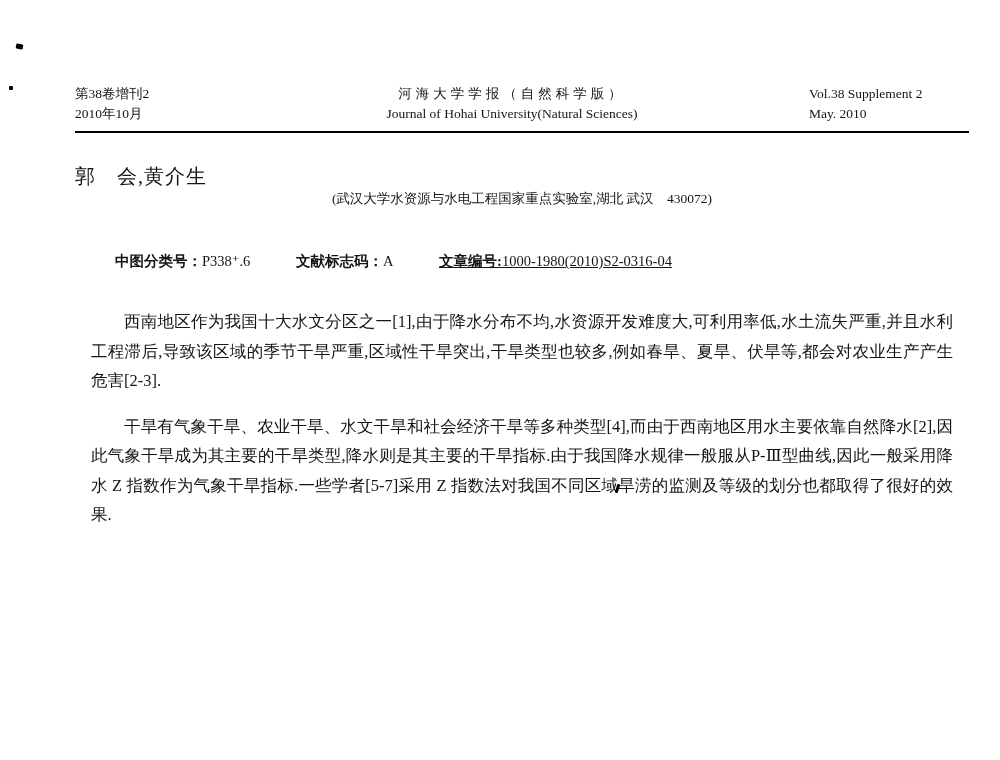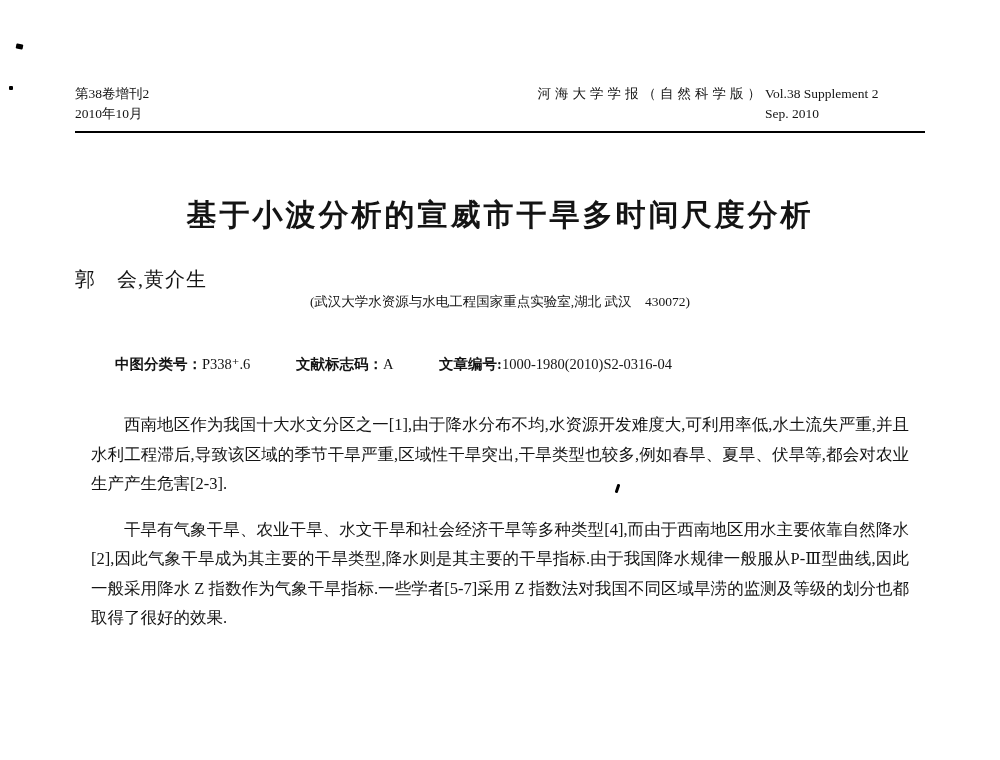--- a/index.html
+++ b/index.html
@@ -1,41 +1,41 @@
 <!DOCTYPE html>
 <html><head>
 <meta charset="utf-8">
 <style>
   html,body{margin:0;padding:0;background:#fafafa;}
   .page{
     width:1000px;height:760px;background:#ffffff;position:relative;
     font-family:"Liberation Serif","DejaVu Serif",serif;color:#141414;
-    box-sizing:border-box;padding:84px 75px 0 75px;overflow:hidden;
+    box-sizing:border-box;padding:84px 31px 0 75px;overflow:hidden;
   }
   
   .journal-header{display:flex;justify-content:space-between;align-items:flex-start;
     font-size:13.5px;line-height:20px;}
   .jh-left{text-align:left;min-width:140px;}
-  .jh-center{text-align:right;flex:1;}
+  .jh-center{text-align:center;flex:1;}
   .jh-center .zh{letter-spacing:4px;}
   .jh-right{min-width:160px;}
   .header-rule{border:none;border-top:2px solid #000;margin:7px 0 0 0;}
   
   .paper-title{text-align:center;font-size:30px;font-weight:bold;letter-spacing:3px;
     margin:62px 0 0 0;}
   .authors{font-size:20px;letter-spacing:1px;margin-top:30px;}
   .affiliation{text-align:center;font-size:13.5px;}
   
   .abstract-block{margin:40px 40px 0 40px;font-size:14.5px;line-height:27px;
     text-align:justify;}
   .abstract-block p{margin:0;}
   .lbl{font-weight:bold;}
   .meta-line{margin-top:2px;}
   .meta-pair{display:inline-block;margin-right:42px;}
-  .meta-pair:last-child{margin-right:16px;}
+  .meta-pair:last-child{margin-right:16px;text-decoration:underline;}
   
   .body-text{margin-top:32px;font-size:16.5px;line-height:29.5px;text-align:justify;}
   .body-text p{margin:16px;text-indent:2em;}
   
   .speck{position:absolute;background:#000;border-radius:1px;}
   .speck-a{left:16px;top:44px;width:7px;height:5px;transform:rotate(12deg);}
   .speck-b{left:9px;top:86px;width:4px;height:4px;}
   .speck-c{left:616px;top:484px;width:3px;height:9px;transform:rotate(18deg);}
 </style>
 </head>
@@ -47,29 +47,29 @@
   <span class="speck speck-b"></span>
   <span class="speck speck-c"></span>
 
   <div class="journal-header">
     <div class="jh-left">
       <div>第38卷增刊2</div>
       <div>2010年10月</div>
     </div>
     <div class="jh-center">
       <div class="zh">河海大学学报（自然科学版）</div>
+      <div>Journal of Hohai University(Natural Sciences)</div>
     </div>
     <div class="jh-right">
       <div>Vol.38 Supplement 2</div>
-      <div>Sep. 2010</div>
+      <div>May. 2010</div>
     </div>
   </div>
   <hr class="header-rule">
 
-  <h1 class="paper-title">基于小波分析的宣威市干旱多时间尺度分析</h1>
 
   <div class="authors">郭　会,黄介生</div>
 
   <div class="affiliation">(武汉大学水资源与水电工程国家重点实验室,湖北 武汉　430072)</div>
 
   <div class="abstract-block">
     <p class="meta-line">
       <span class="meta-pair"><span class="lbl">中图分类号：</span><span>P338⁺.6</span></span>
       <span class="meta-pair"><span class="lbl">文献标志码：</span><span>A</span></span>
       <span class="meta-pair"><span class="lbl">文章编号:</span><span>1000-1980(2010)S2-0316-04</span></span>

